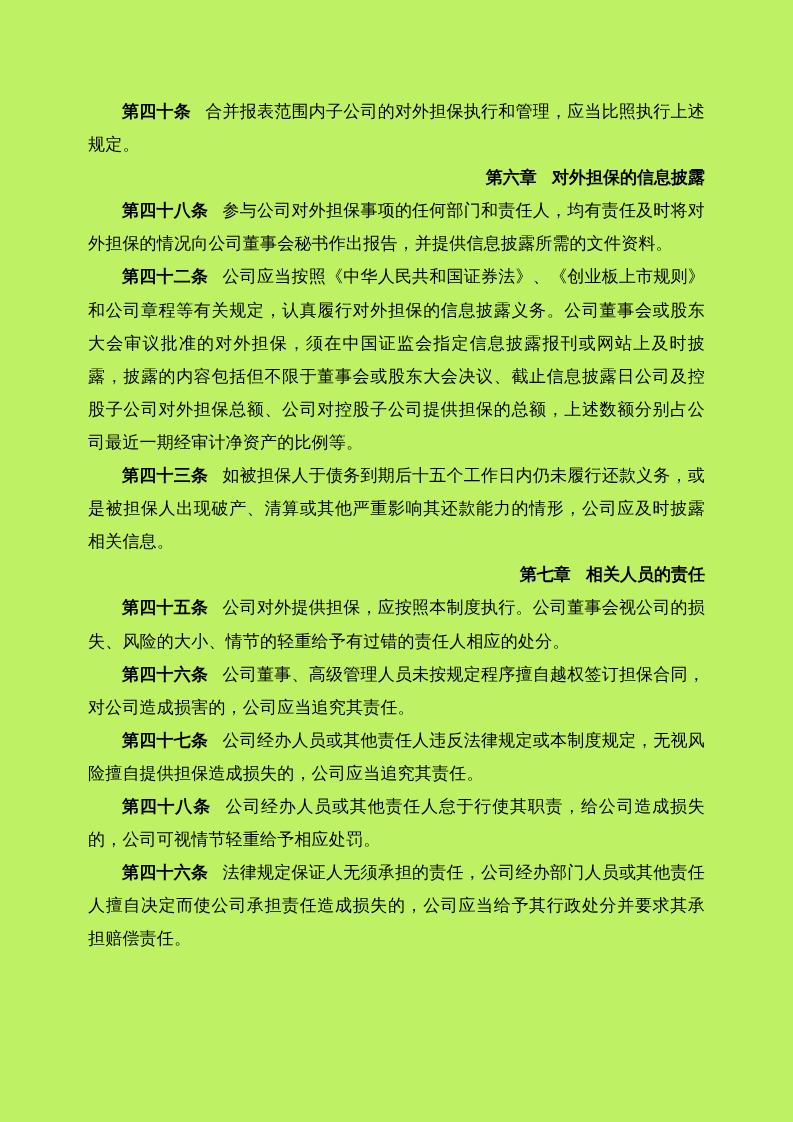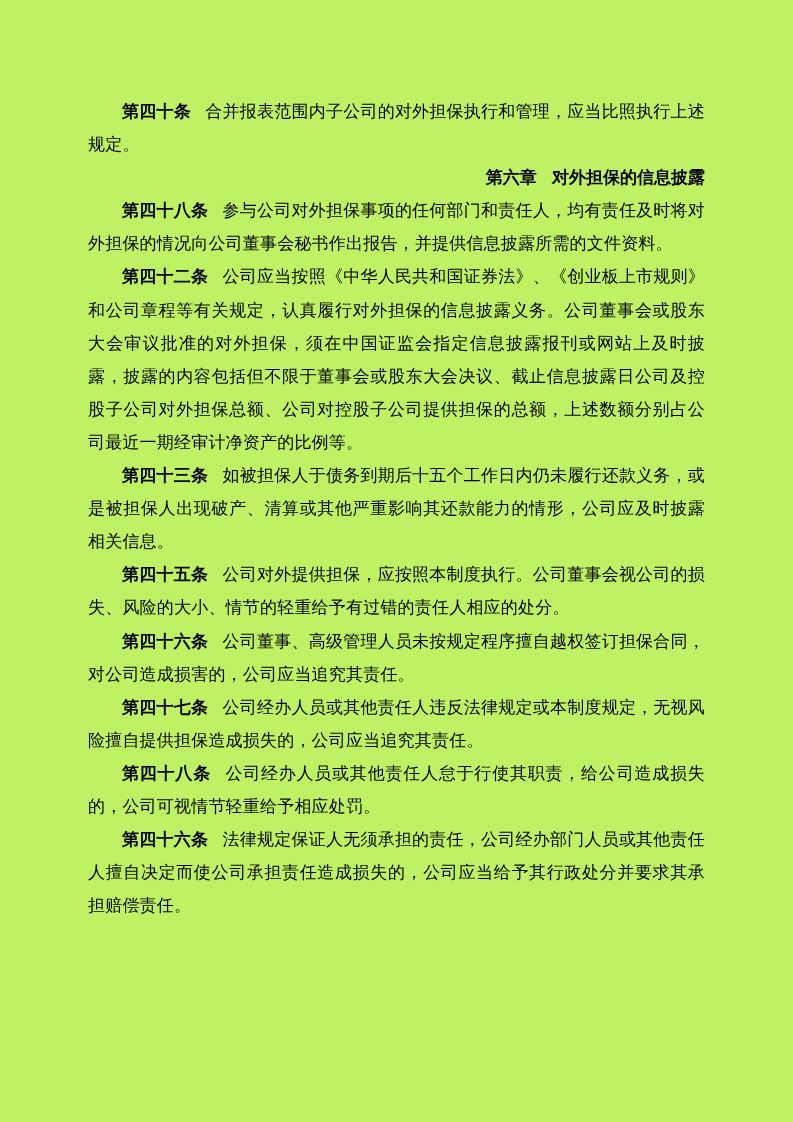--- a/index.html
+++ b/index.html
@@ -51,19 +51,20 @@
 </head>
 <body>
 
 <div class="page">
   <div class="doc-body">
       <p class="article"><span class="num">第四十条</span><span>合并报表范围内子公司的对外担保执行和管理，应当比照执行上述规定。</span></p>
       <h2 class="chapter"><span class="chapter-num">第六章</span><span>对外担保的信息披露</span></h2>
       <p class="article"><span class="num">第四十八条</span><span>参与公司对外担保事项的任何部门和责任人，均有责任及时将对外担保的情况向公司董事会秘书作出报告，并提供信息披露所需的文件资料。</span></p>
       <p class="article"><span class="num">第四十二条</span><span>公司应当按照《中华人民共和国证券法》、《创业板上市规则》和公司章程等有关规定，认真履行对外担保的信息披露义务。公司董事会或股东大会审议批准的对外担保，须在中国证监会指定信息披露报刊或网站上及时披露，披露的内容包括但不限于董事会或股东大会决议、截止信息披露日公司及控股子公司对外担保总额、公司对控股子公司提供担保的总额，上述数额分别占公司最近一期经审计净资产的比例等。</span></p>
       <p class="article"><span class="num">第四十三条</span><span>如被担保人于债务到期后十五个工作日内仍未履行还款义务，或是被担保人出现破产、清算或其他严重影响其还款能力的情形，公司应及时披露相关信息。</span></p>
+      <h2 class="chapter"><span class="chapter-num">第七章</span><span>相关人员的责任</span></h2>
       <p class="article"><span class="num">第四十五条</span><span>公司对外提供担保，应按照本制度执行。公司董事会视公司的损失、风险的大小、情节的轻重给予有过错的责任人相应的处分。</span></p>
       <p class="article"><span class="num">第四十六条</span><span>公司董事、高级管理人员未按规定程序擅自越权签订担保合同，对公司造成损害的，公司应当追究其责任。</span></p>
       <p class="article"><span class="num">第四十七条</span><span>公司经办人员或其他责任人违反法律规定或本制度规定，无视风险擅自提供担保造成损失的，公司应当追究其责任。</span></p>
       <p class="article"><span class="num">第四十八条</span><span>公司经办人员或其他责任人怠于行使其职责，给公司造成损失的，公司可视情节轻重给予相应处罚。</span></p>
       <p class="article"><span class="num">第四十六条</span><span>法律规定保证人无须承担的责任，公司经办部门人员或其他责任人擅自决定而使公司承担责任造成损失的，公司应当给予其行政处分并要求其承担赔偿责任。</span></p>
     </div>
 </div>
 
 </body></html>

